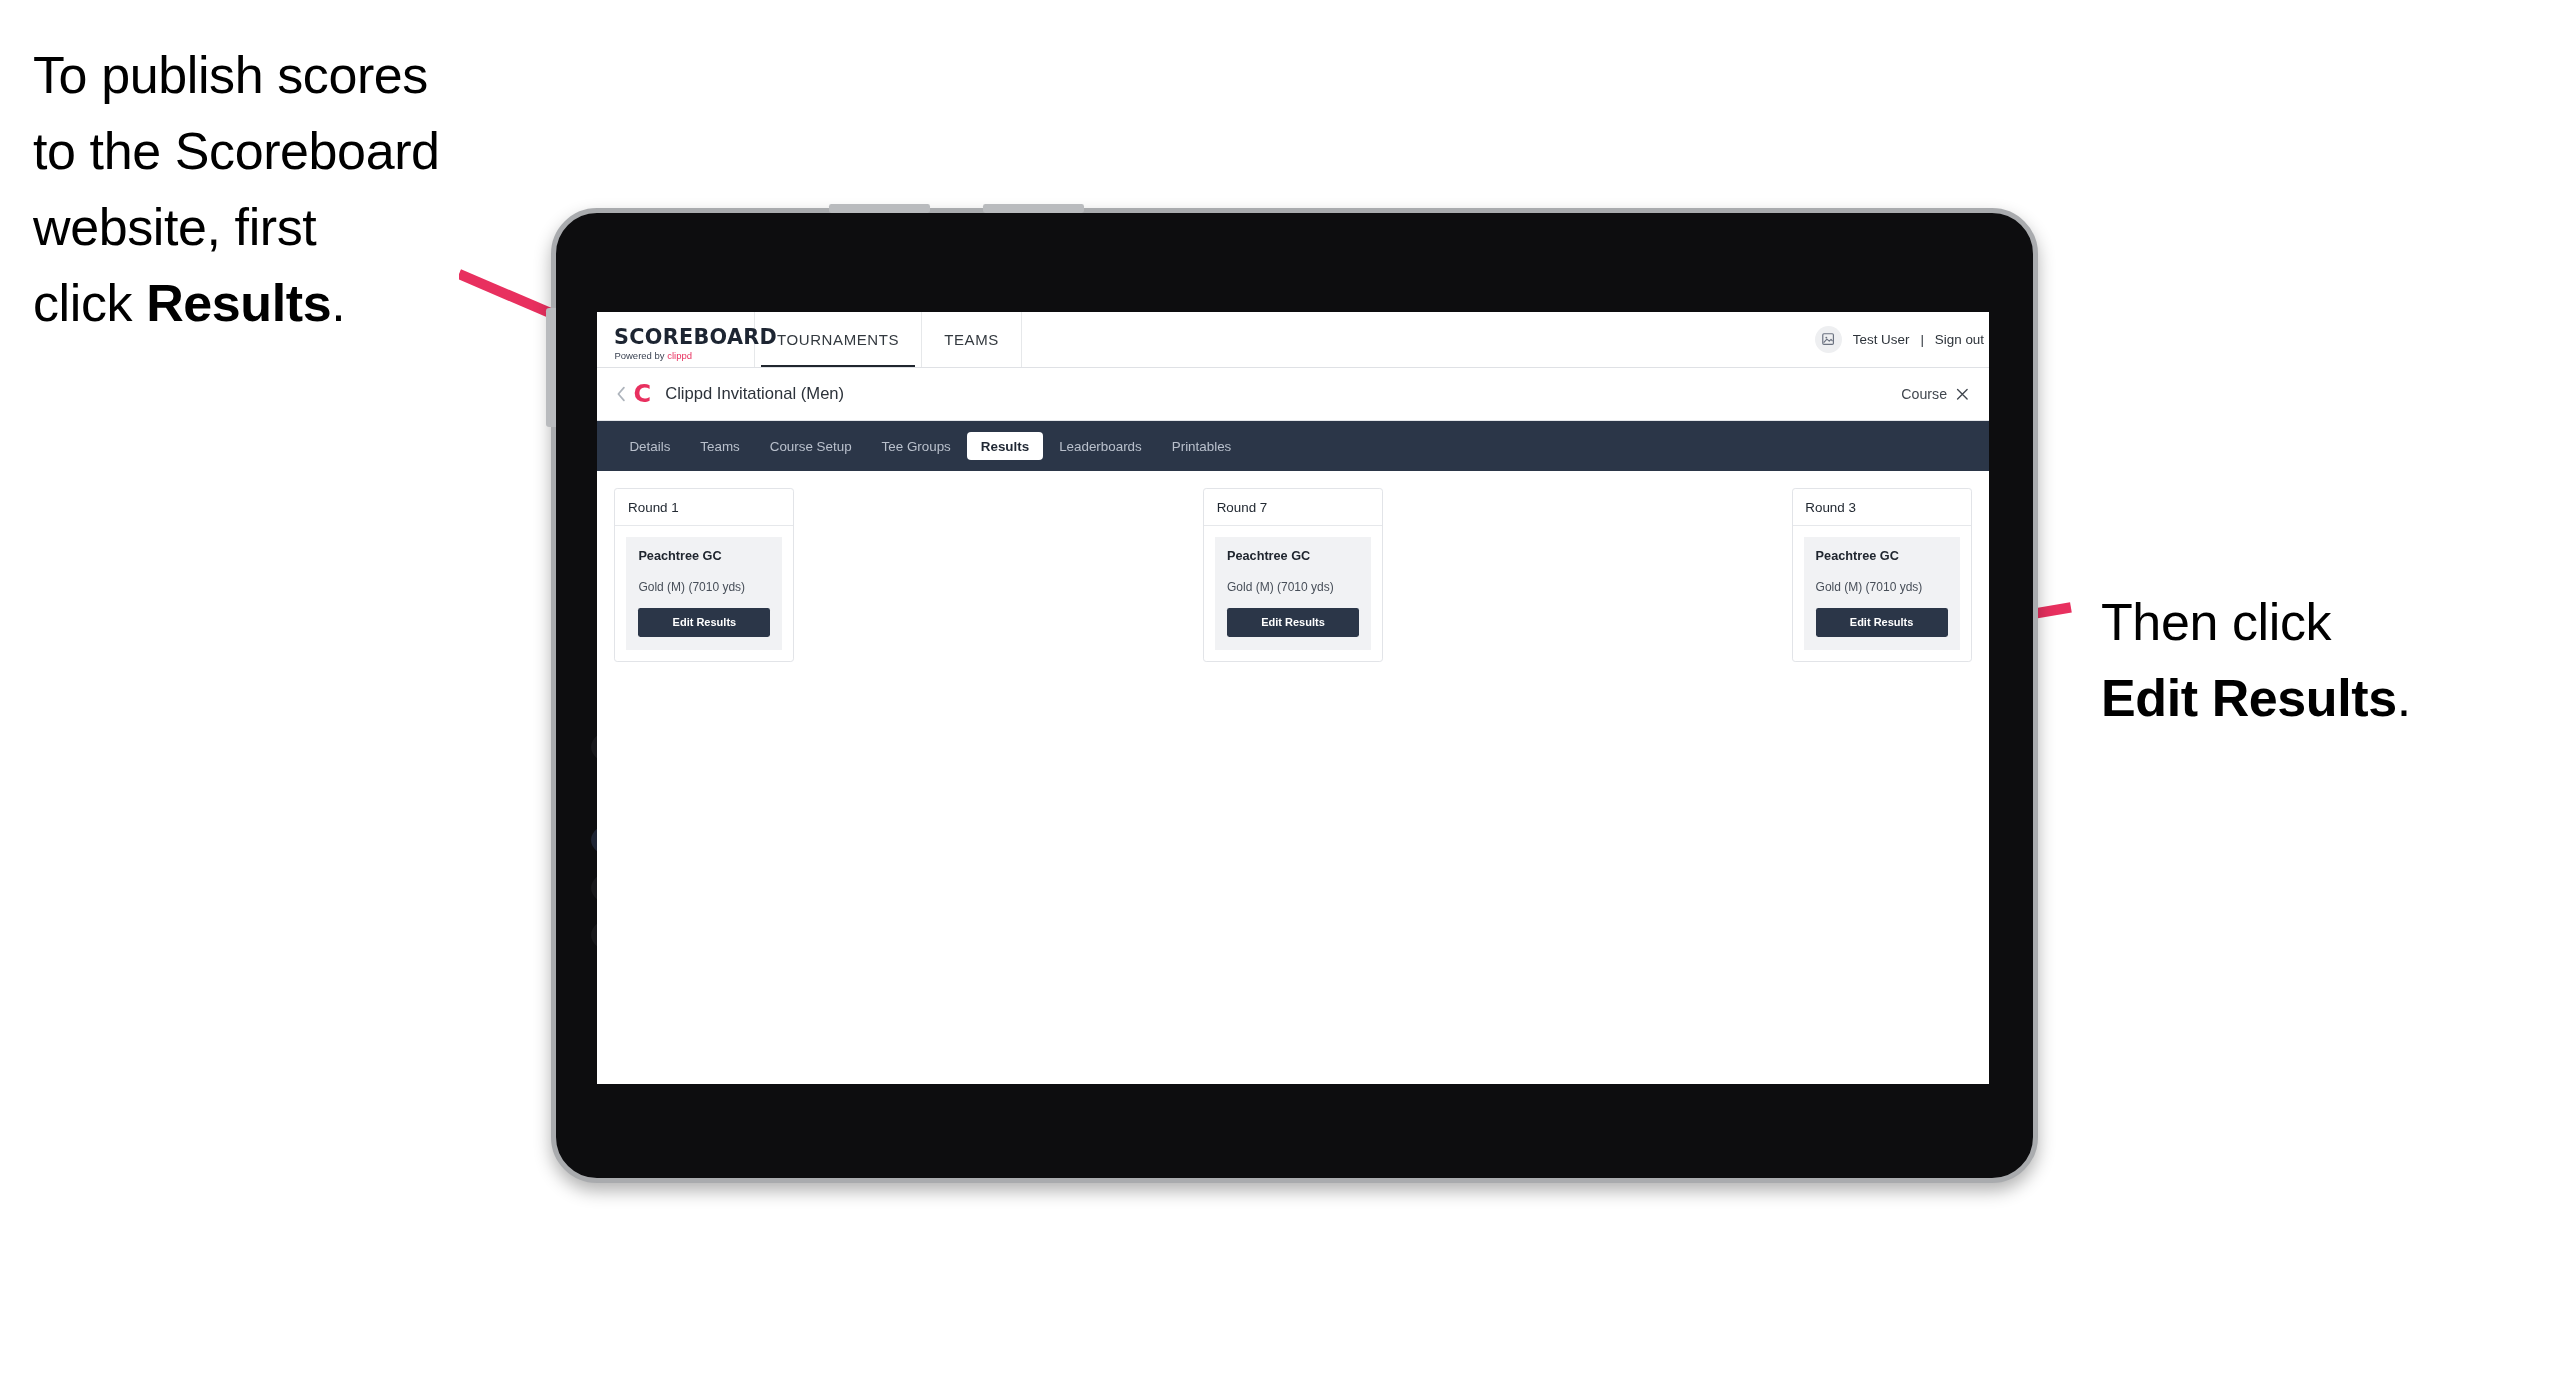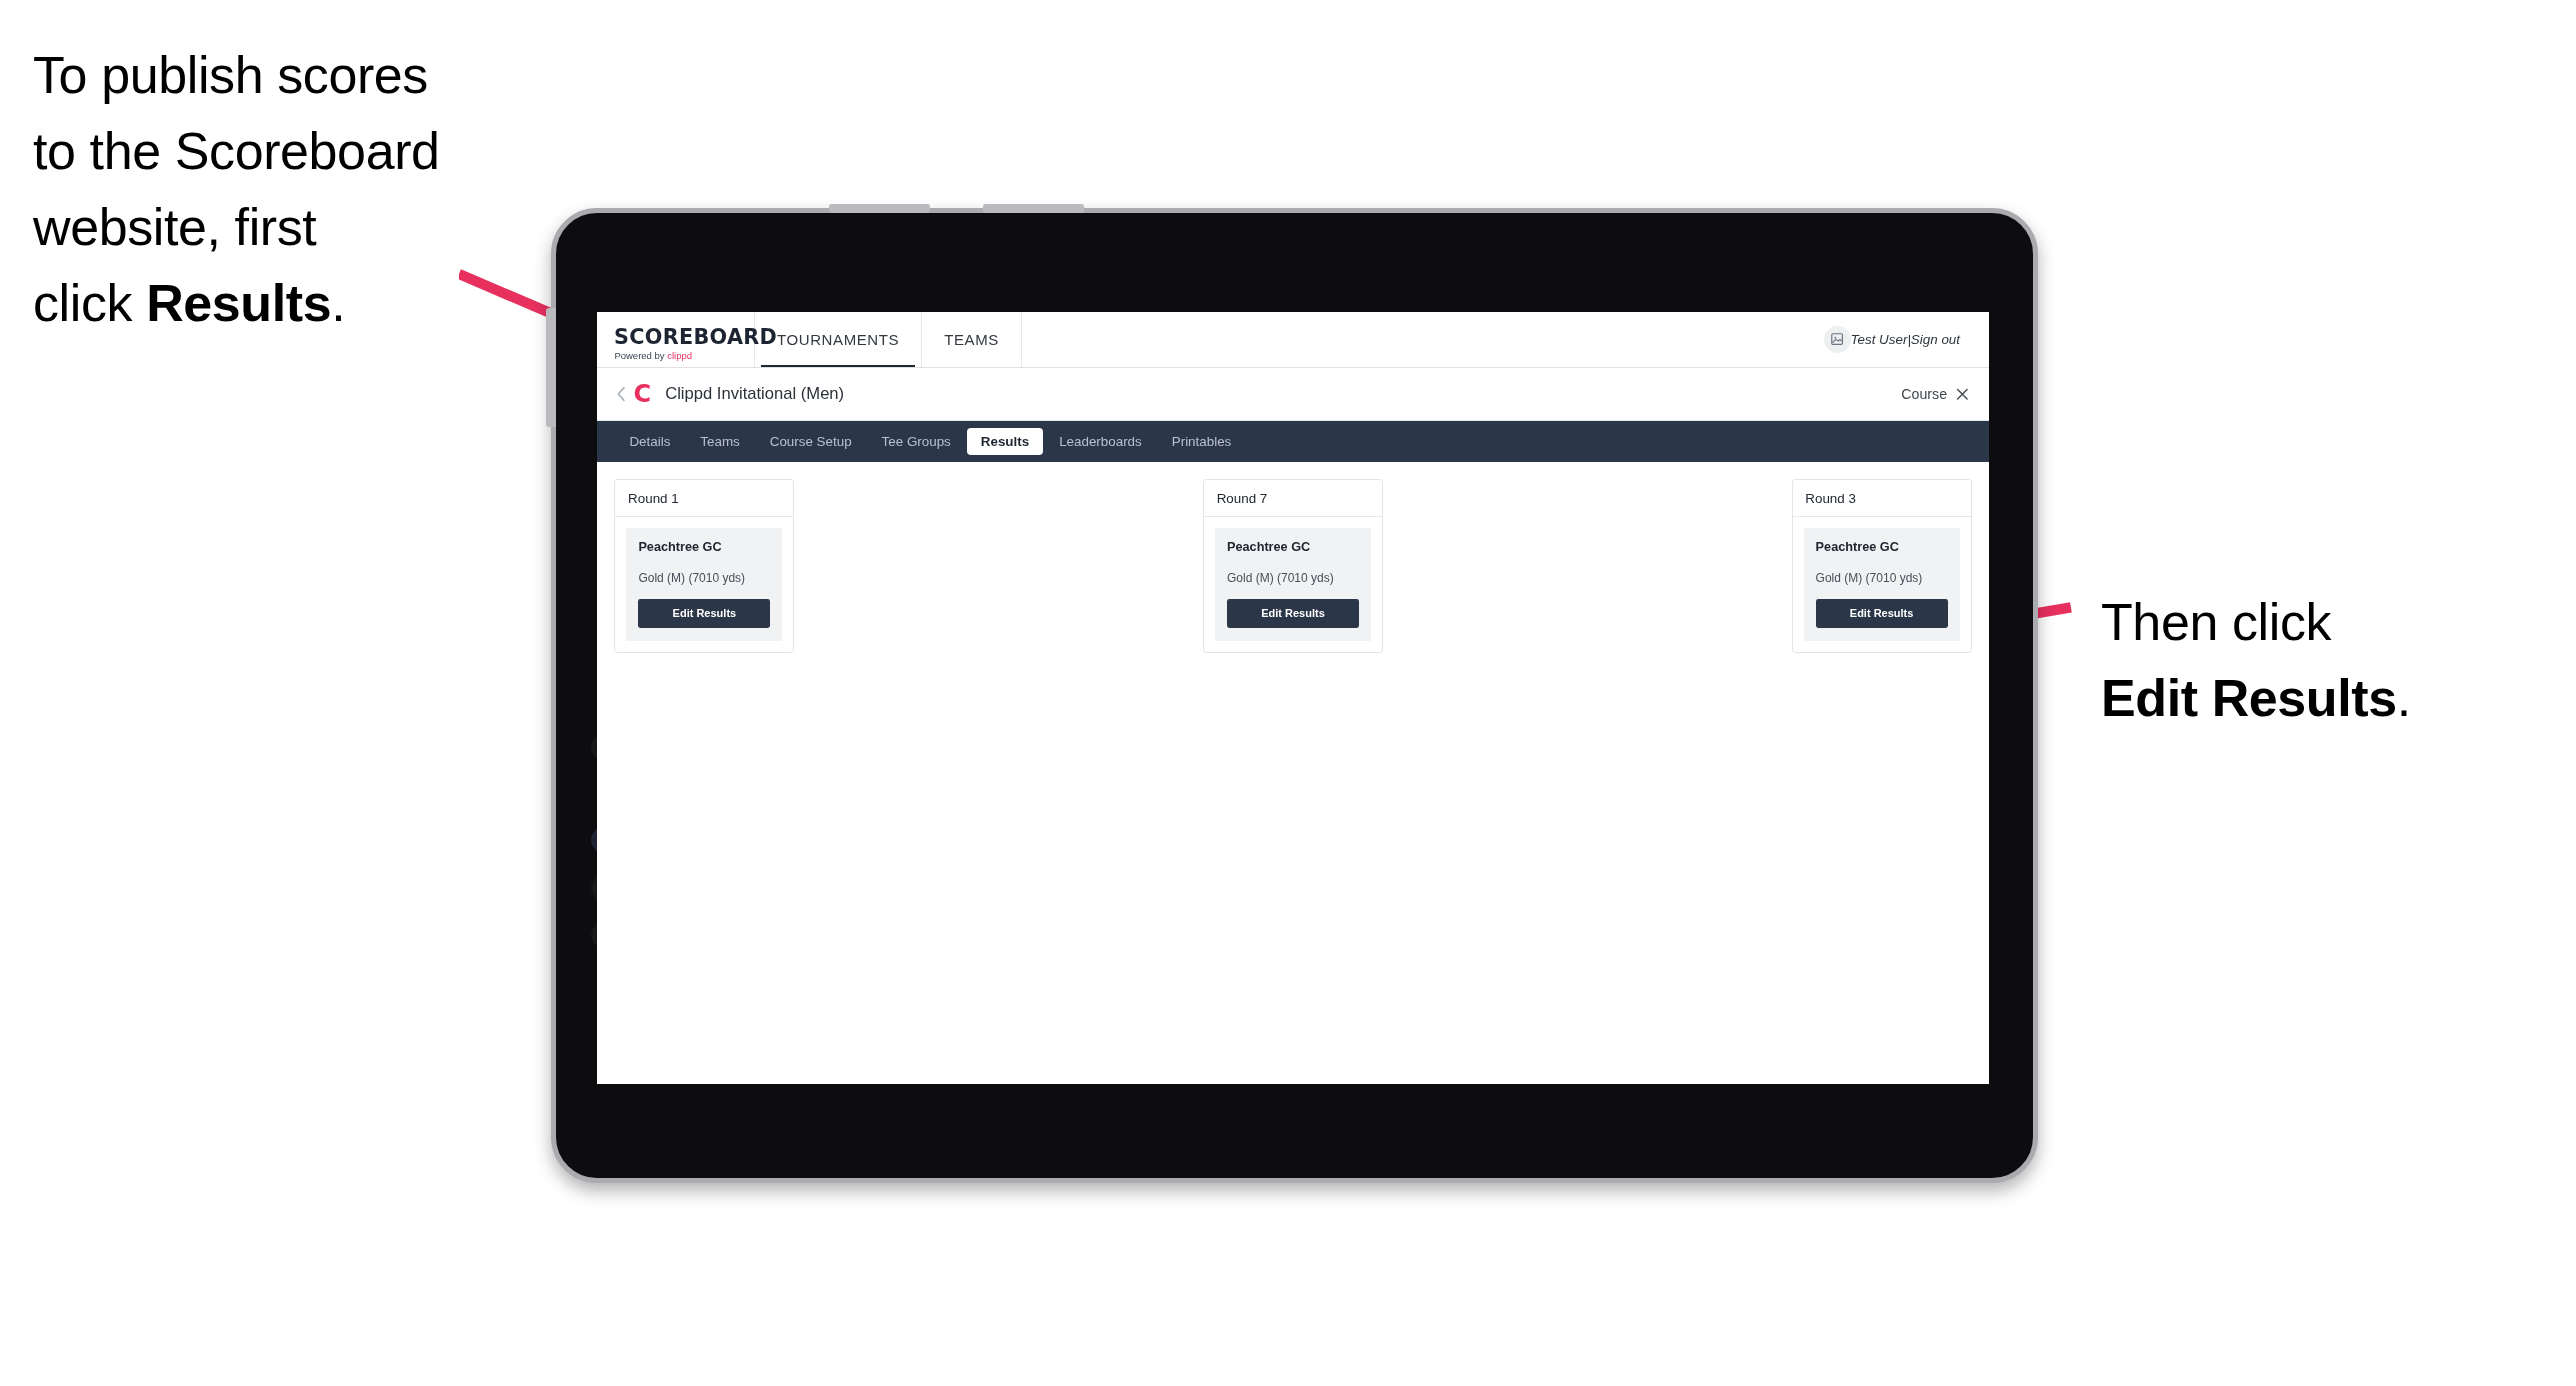--- a/index.html
+++ b/index.html
@@ -171,22 +171,22 @@
     position: absolute;
     left: 6.3px; right: 6.3px; bottom: 0;
     height: 2.4px;
     background: #20262e;
   }
   #header-spacer { flex: 1; }
 
   #header-user-area {
     display: flex;
     align-items: center;
-    padding-right: 29px;
-    font-style: italic;
+    padding-right: 5px;
+    gap: 11px;
   }
   #avatar {
     width: 27px; height: 27px;
     border-radius: 50%;
     background: #eeeff1;
     display: flex;
     align-items: center;
     justify-content: center;
   }
   #user-name {
@@ -236,21 +236,21 @@
     align-items: center;
     gap: 8.7px;
     font-size: 14.2px;
     color: #41474f;
     cursor: pointer;
   }
 
   
   #nav-strip {
     background: #2b3648;
-    height: 41px;
+    height: 50px;
     display: flex;
     align-items: center;
     padding-left: 19px;
     gap: 3.2px;
   }
   .nav-tab {
     font-size: 13.4px;
     color: #b9c0cc;
     padding: 6.3px 13.4px;
     border-radius: 4px;

